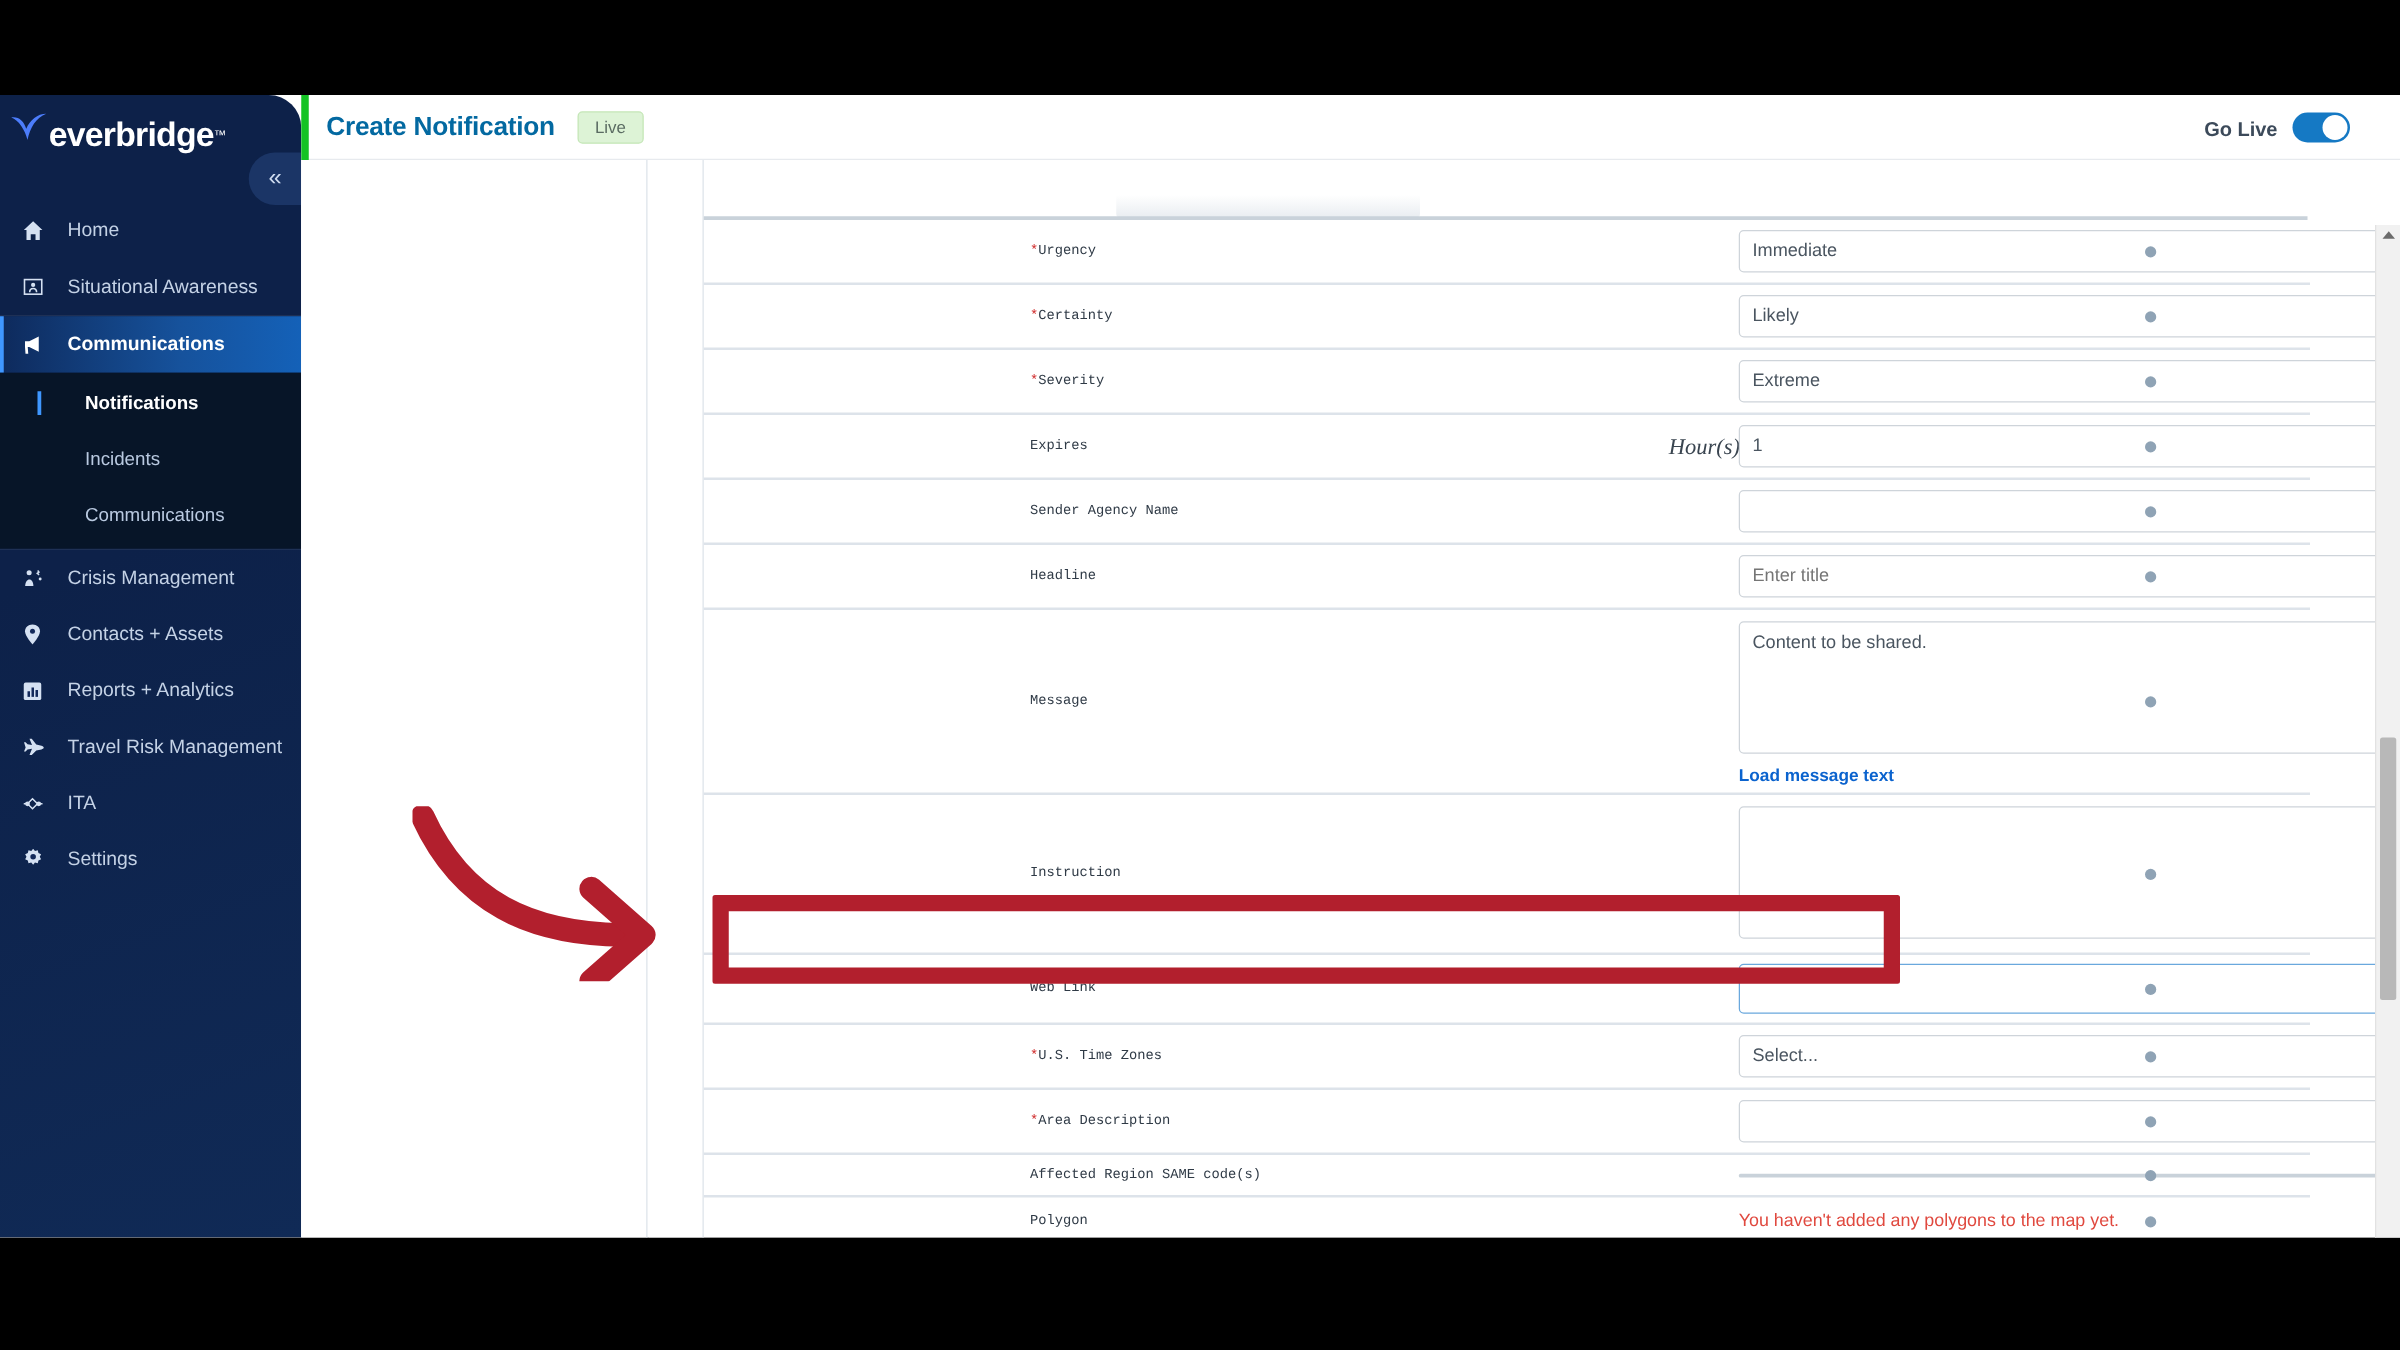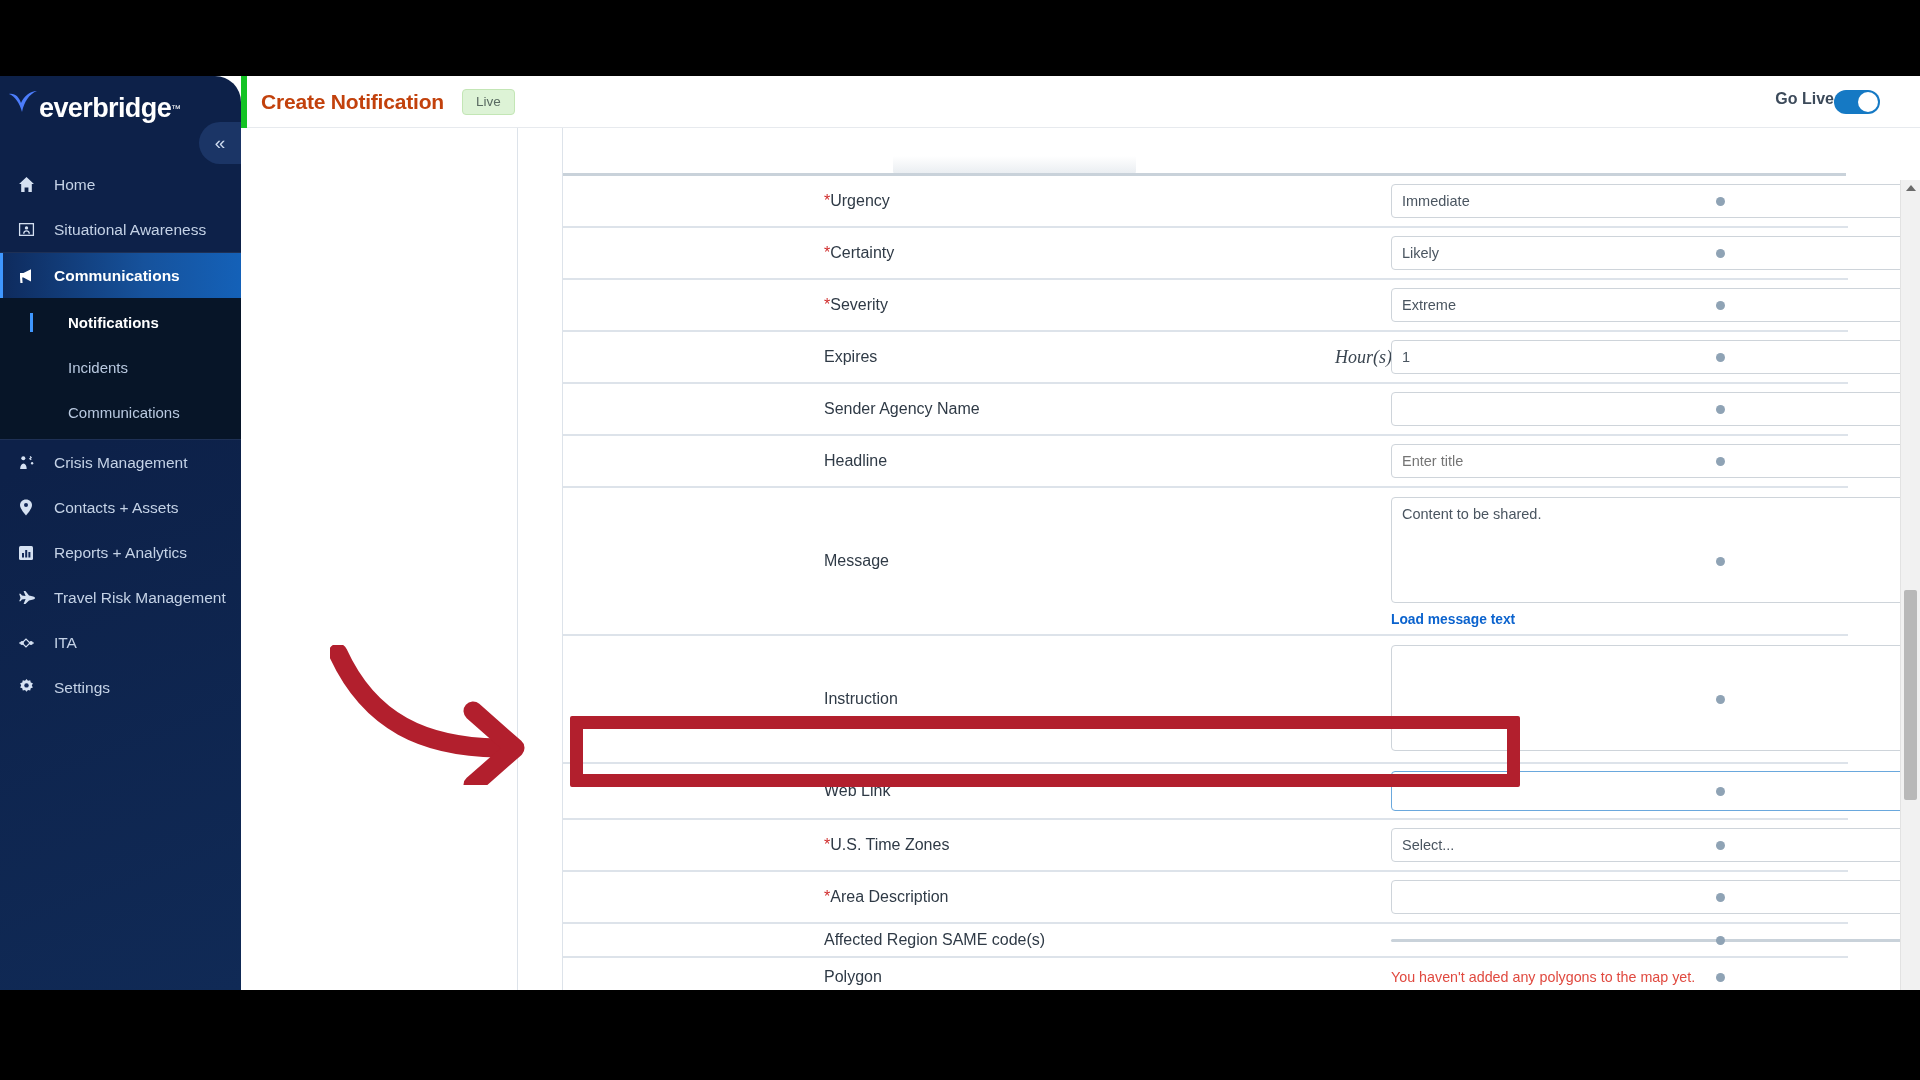--- a/index.html
+++ b/index.html
@@ -94,30 +94,30 @@
     position: absolute; left: 241px; top: 0;
     width: 1679px; height: 52px;
     background: #ffffff;
     display: flex; align-items: center;
     border-bottom: 1px solid #e7eaee;
   }
   #header .green-bar {
     position:absolute; left:0; top:0; width:6px; height:52px; background:#14c324;
   }
   .page-title {
-    margin-left: 20px; font-size: 21px; font-weight: 700; color:#c2410c;
+    margin-left: 20px; font-size: 21px; font-weight: 700; color:#0369a1;
     letter-spacing: -0.2px;
   }
   .live-badge {
     margin-left: 18px; background:#ddf3d6; border:1px solid #c3e6b5;
     color:#5a6b62; font-size: 13.5px; border-radius: 4px;
     padding: 4px 13px 5px 13px;
   }
   .header-right {
-    margin-left:auto; display:flex; align-items:flex-start; padding-right: 40px;
+    margin-left:auto; display:flex; align-items:flex-end; gap: 12px; padding-right: 40px;
   }
   .golive-label { font-size: 16px; color:#3c4a5a; font-weight:600; }
   .toggle {
     width: 46px; height: 24px; border-radius: 12px; background:#1579c4; position:relative;
     cursor:pointer;
   }
   .toggle .knob {
     position:absolute; right:2px; top:2px; width:20px; height:20px; border-radius:50%;
     background:#ffffff;
   }
@@ -153,22 +153,23 @@
     position:absolute; left:322px; top:48px; width: 1285px;
   }
   .row {
     position:relative;
     display:flex; align-items:center;
     border-bottom: 2px solid #dde3ea;
     min-height: 52px;
   }
   .row:last-child { border-bottom: 4px solid #0ea5e9; }
   .lbl {
-    position:absolute; left:261px; font-size: 16px; color:#2f3a46;
+    position:absolute; left:261px; font-size: 11px; color:#2f3a46;
     white-space: nowrap;
+    font-family: Liberation Mono, monospace;
   }
   .lbl .req { color:#d02c2c; }
   .sub-unit {
     position:absolute; left:772px; font-size:18px; color:#3a4550;
     font-style: italic; font-family:"Liberation Serif", serif;
   }
   .field-area {
     position:absolute; left: 828px; width: 620px;
   }
 

